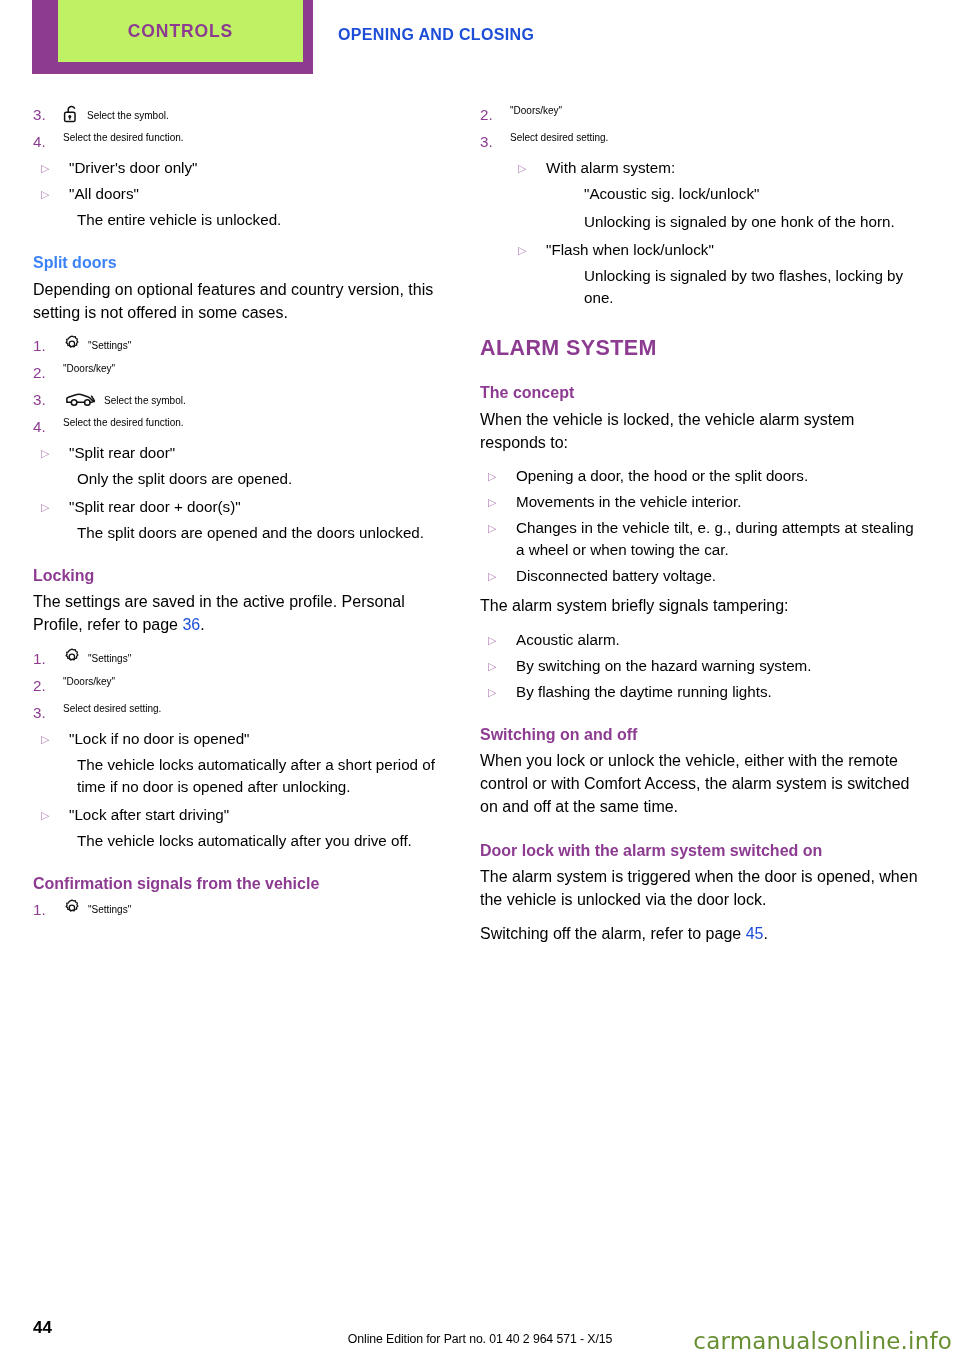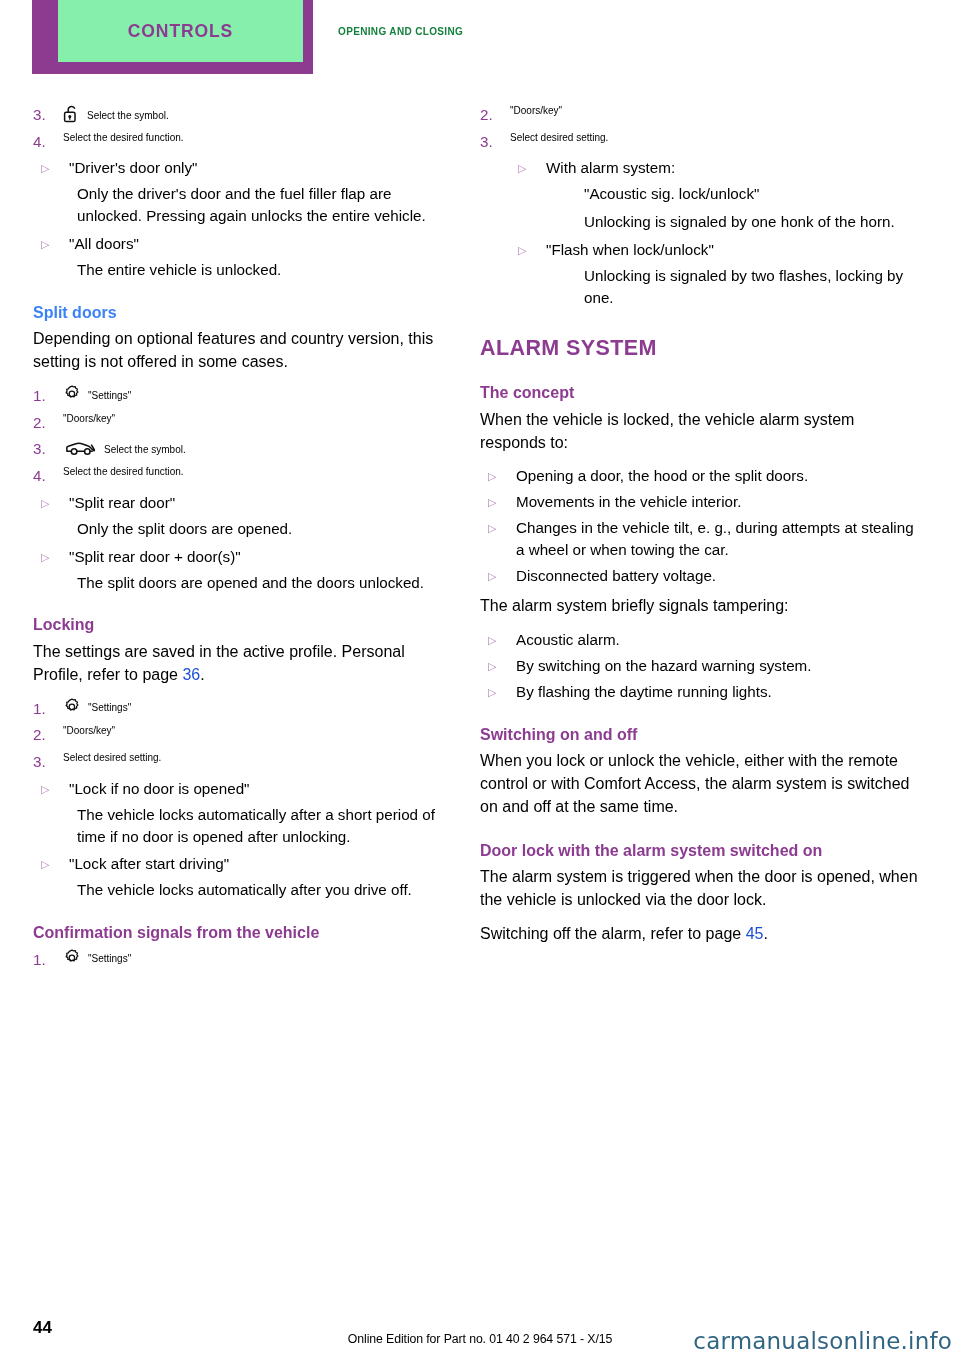--- a/index.html
+++ b/index.html
@@ -23,40 +23,40 @@
   }
   .chapter-tab {
     position: absolute;
     left: 32px; top: -10px;
     width: 281px; height: 84px;
     background: #8C3B91;
     padding: 10px 10px 12px 26px;
   }
   .chapter-tab-inner {
     width: 100%; height: 100%;
-    background: #86efac;
+    background: #bef264;
     display: flex;
     align-items: center;
     justify-content: center;
     text-align: right;
   }
   .chapter-tab-label {
     color: #8C3B91;
     font-size: 17.5px;
     font-weight: bold;
     letter-spacing: 0.9px;
   }
   .section-title {
     position: absolute;
     left: 338px;
     top: 26px;
-    font-size: 10px;
+    font-size: 16px;
     font-weight: bold;
     letter-spacing: 0.35px;
-    color: #15803d;
+    color: #1d4ed8;
   }
 
   
   .content {
     position: absolute;
     top: 104px;
     left: 0;
     width: 960px;
     display: flex;
   }
@@ -176,21 +176,21 @@
     left: 0; right: 0; bottom: 16px;
     text-align: center;
     font-size: 12.3px;
     color: #000;
     letter-spacing: -0.1px;
   }
   .watermark {
     position: absolute;
     right: 8px; bottom: 8px;
     font-size: 23px;
-    color: #0c4a6e;
+    color: #4d7c0f;
     opacity: 0.85;
     letter-spacing: 0.2px;
     font-family: "DejaVu Sans", sans-serif;
   }
 </style>
 </head>
 <body>
 
 <div class="page-header">
   <div class="chapter-tab">
@@ -226,21 +226,20 @@
           <span>Select the desired function.</span>
         </span>
       </div>
     </div>
 
     <div class="blist">
       <div class="bitem">
         <span class="bmark">▷</span>
         <span class="btext">"Driver's door only"</span>
       </div>
-      <p class="bcont">Only the driver's door and the fuel filler flap are unlocked. Pressing again unlocks the entire vehicle.</p>
       <div class="bitem">
         <span class="bmark">▷</span>
         <span class="btext">"All doors"</span>
       </div>
       <p class="bcont">The entire vehicle is unlocked.</p>
     </div>
 
     <h2 class="h-sub faded">Split doors</h2>
     <p class="body">Depending on optional features and country version, this setting is not offered in some cases.</p>
 

